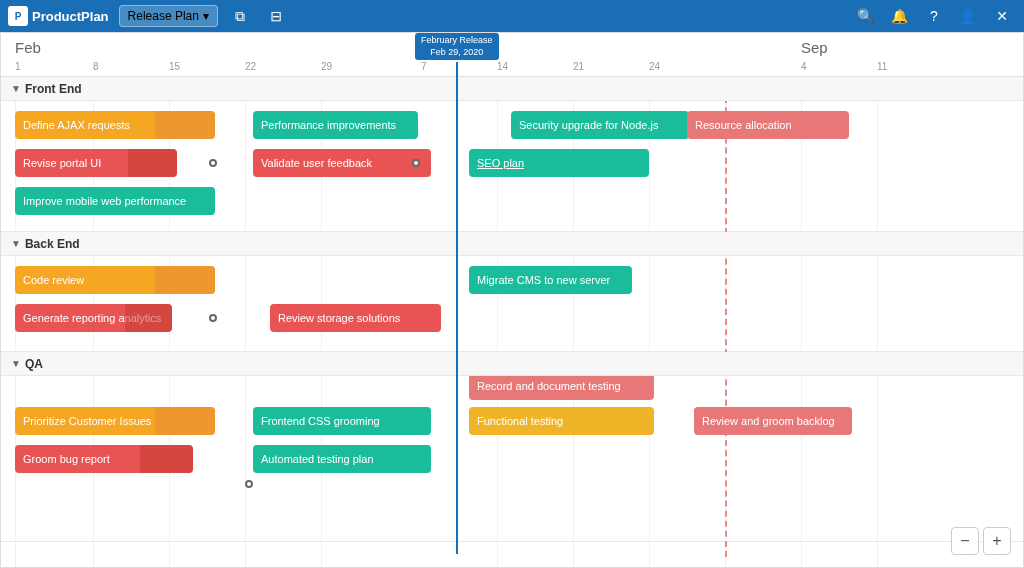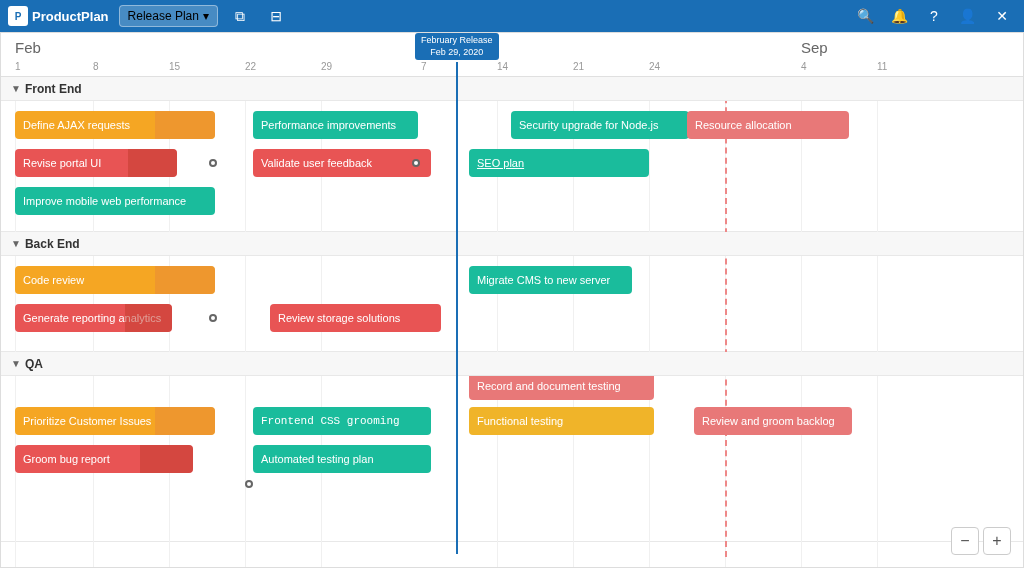--- a/index.html
+++ b/index.html
@@ -370,21 +370,21 @@
 
     <div class="task-bar salmon-solid" style="background:#e87878; left:468px; top:20px; width:185px;">
       <span>Record and document testing</span>
     </div>
 
     <div class="task-bar orange" style="left:14px; top:55px; width:200px;">
       <span>Prioritize Customer Issues</span>
       <div class="overlay"></div>
     </div>
 
-    <div class="task-bar teal" style="left:252px; top:55px; width:178px;font-family:Liberation Mono, monospace;">
+    <div class="task-bar teal" style="left:252px; top:55px; width:178px;">
       <span>Frontend CSS grooming</span>
     </div>
 
     <div class="task-bar" style="background:#f0b429; left:468px; top:55px; width:185px;">
       <span>Functional testing</span>
     </div>
 
     <div class="task-bar salmon-solid" style="background:#e87878; left:693px; top:55px; width:158px;">
       <span>Review and groom backlog</span>
     </div>

